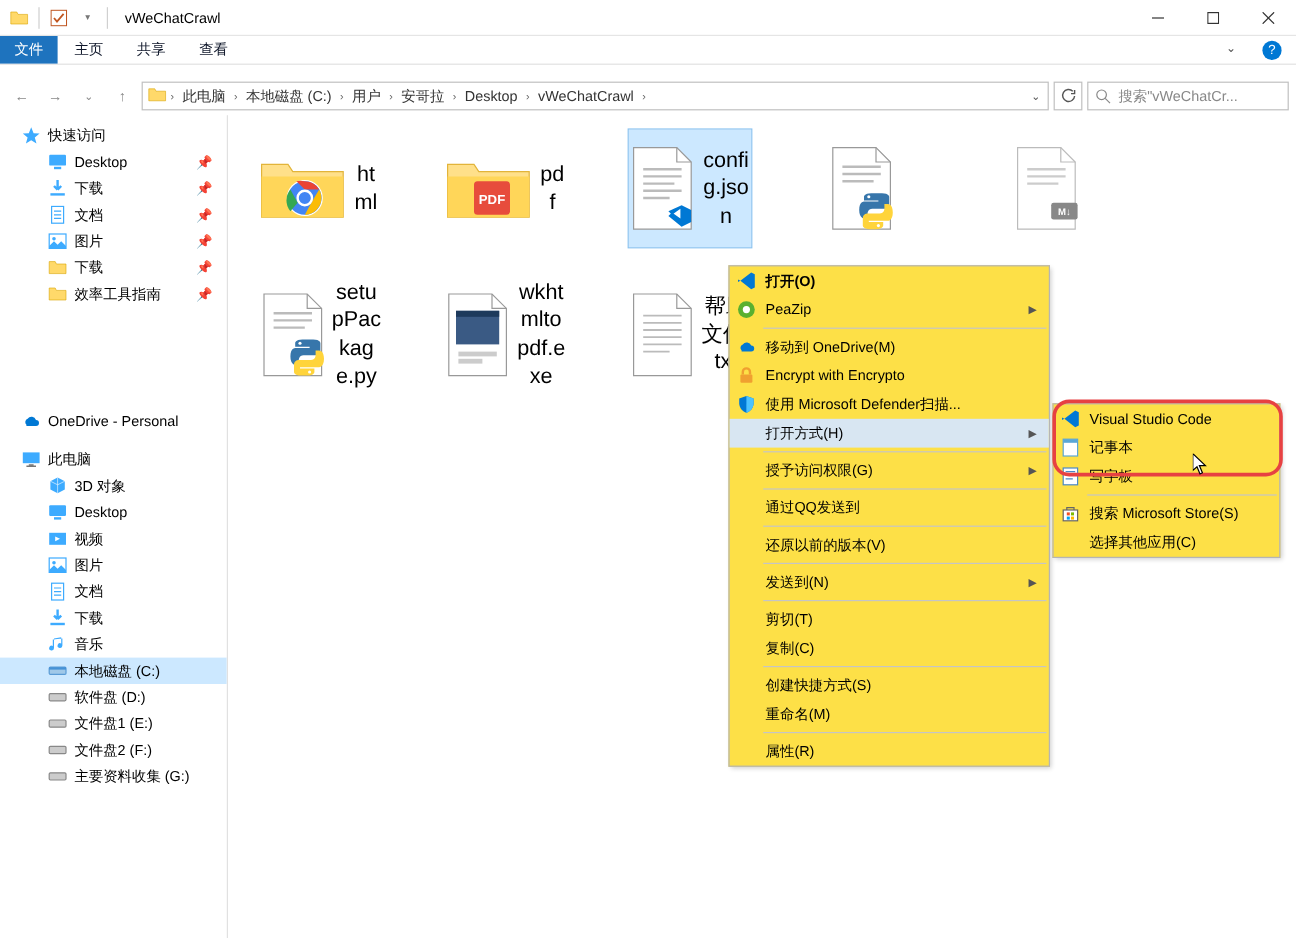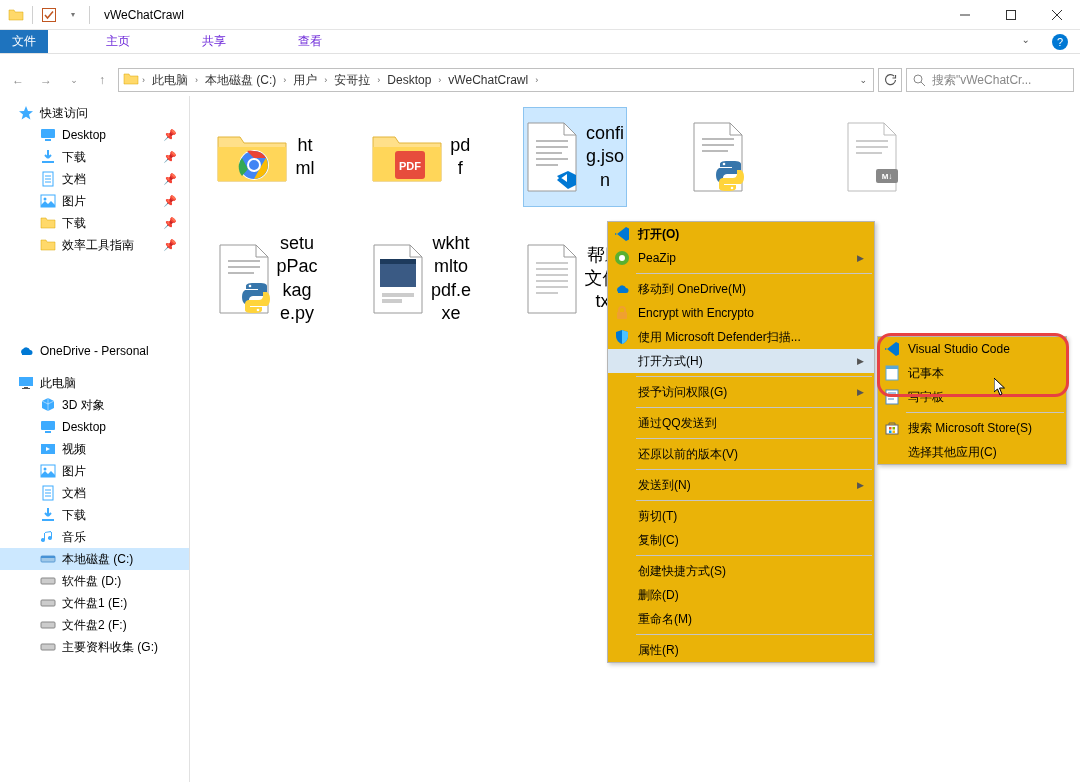--- a/index.html
+++ b/index.html
@@ -9,23 +9,23 @@
 .titlebar { height: 30px; background: #fff; display: flex; align-items: center; border-bottom: 1px solid #e5e5e5; }
 .titlebar .tb-left { display: flex; align-items: center; gap: 8px; padding-left: 8px; }
 .titlebar .tb-icon { width: 16px; height: 16px; display: inline-flex; align-items: center; justify-content: center; }
 .titlebar .tb-title { margin-left: 6px; }
 .titlebar .win-btns { margin-left: auto; display: flex; }
 .win-btn { width: 46px; height: 30px; display: flex; align-items: center; justify-content: center; }
 .win-btn svg { width: 10px; height: 10px; }
 .tb-sep { width: 1px; height: 18px; background: #d0d0d0; }
 
 
-.ribbon { height: 24px; background: #fff; display: flex; align-items: stretch; border-bottom: 1px solid #e1e1e1; position: relative; gap: 44px; }
+.ribbon { height: 24px; background: #fff; display: flex; align-items: stretch; border-bottom: 1px solid #e1e1e1; position: relative; }
 .ribbon .file-tab { background: #1e73be; color: #fff; padding: 0 12px; display: flex; align-items: center; font-size: 12px; }
-.ribbon .tab { padding: 0 14px; display: flex; align-items: center; font-size: 12px; color: #6d28d9; }
+.ribbon .tab { padding: 0 14px; display: flex; align-items: center; font-size: 12px; color: #0f172a; }
 .ribbon .help-icon { margin-left: auto; margin-right: 12px; width: 16px; height: 16px; align-self: center; border-radius: 50%; background: #0078d4; color: #fff; display: flex; align-items: center; justify-content: center; font-size: 11px; }
 .ribbon .caret { position: absolute; right: 50px; top: 4px; font-size: 10px; color: #555; }
 
 
 .ribbon-spacer { height: 10px; background: #fff; }
 
 
 .address-row { height: 32px; display: flex; align-items: center; padding: 0 6px; gap: 4px; background: #fff; }
 .nav-btn { width: 24px; height: 24px; display: flex; align-items: center; justify-content: center; color: #888; }
 .address-bar { flex: 1; height: 24px; border: 1px solid #c0c0c0; display: flex; align-items: center; padding: 0 4px; gap: 2px; }
@@ -47,21 +47,21 @@
 .side-group-space { height: 10px; }
 
 .content { flex: 1; padding: 12px 8px; position: relative; }
 .file-grid { display: flex; flex-wrap: wrap; gap: 22px 52px; padding-left: 18px; align-content: flex-start; }
 .file-item { width: 102px; display: flex; flex-direction: row; align-items: center; text-align: center; gap: 4px; padding: 4px 0; }
 .file-item.selected { background: #cce8ff; outline: 1px solid #8cc4f0; }
 .file-icon-wrap { width: 80px; height: 90px; display: flex; align-items: center; justify-content: center; }
 .file-label { font-size: 18px; line-height: 1.3; word-break: break-all; }
 
 
-.ctxmenu { position: absolute; background: #eab308; border: 1px solid #b5b5b5; box-shadow: 2px 2px 4px rgba(0,0,0,0.2); font-size: 12px; }
+.ctxmenu { position: absolute; background: #fde047; border: 1px solid #b5b5b5; box-shadow: 2px 2px 4px rgba(0,0,0,0.2); font-size: 12px; }
 .ctxmenu.primary { left: 607px; top: 221px; width: 268px; }
 .ctxmenu.sub { left: 877px; top: 336px; width: 190px; }
 .ctx-item { height: 24px; display: flex; align-items: center; padding: 0 10px 0 30px; position: relative; white-space: nowrap; }
 .ctx-item .ctx-icon { position: absolute; left: 6px; width: 16px; height: 16px; display: flex; align-items: center; justify-content: center; }
 .ctx-item .ctx-arrow { margin-left: auto; font-size: 9px; color: #555; }
 .ctx-item:hover, .ctx-item.hover { background: #d8e6f2; }
 .ctx-sep { height: 1px; background: #c5c5c5; margin: 3px 2px 3px 28px; }
 
 
 .annotation { position: absolute; border: 3px solid #e74142; border-radius: 14px; pointer-events: none; }
@@ -567,23 +567,20 @@
       <span>剪切(T)</span>
     </div>
     <div class="ctx-item">
       <span>复制(C)</span>
     </div>
     <div class="ctx-sep"></div>
     <div class="ctx-item">
       <span>创建快捷方式(S)</span>
     </div>
     <div class="ctx-item">
-      <span>删除(D)</span>
-    </div>
-    <div class="ctx-item">
       <span>重命名(M)</span>
     </div>
     <div class="ctx-sep"></div>
     <div class="ctx-item">
       <span>属性(R)</span>
     </div>
   </div>
 
 <div class="ctxmenu sub" id="ctx-sub">
     <div class="ctx-item">

